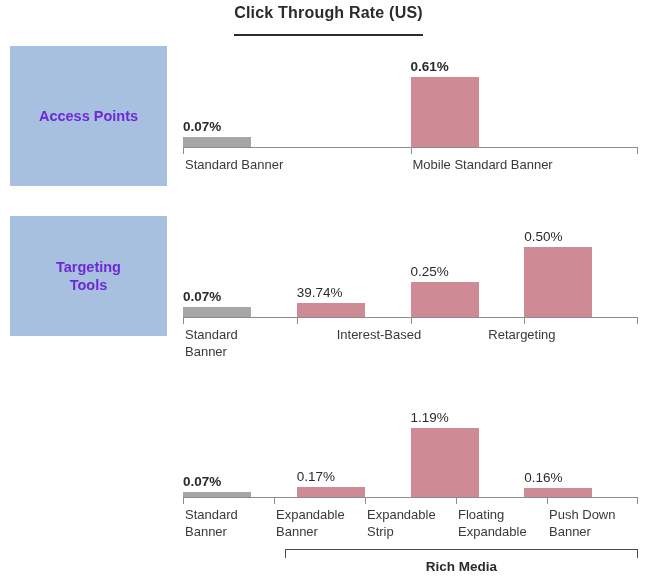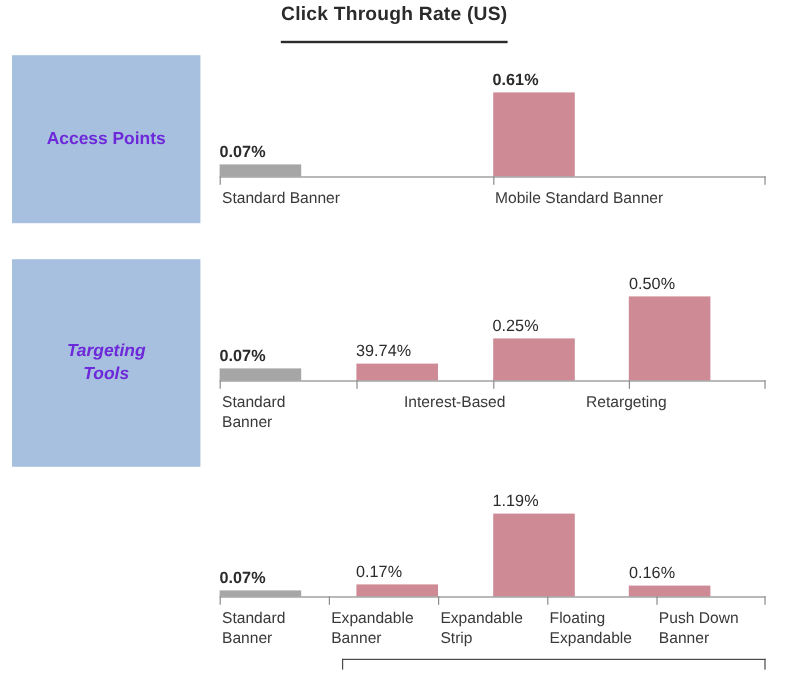--- a/index.html
+++ b/index.html
@@ -40,21 +40,21 @@
     font-weight:bold;
     font-size:14.5px;
     display:flex;
     align-items:center;
     justify-content:center;
     text-align:center;
     line-height:1.25;
     box-sizing:border-box;
   }
   #section-0 .section-label{ top:0;  height:140px; }
-  #section-1 .section-label{ top:0;  height:173px;font-style:italic; }
+  #section-1 .section-label{ top:0;  height:120px; }
   #section-2 .section-label{ top:0;  height:155px; }
 
   
   .plot{
     position:absolute;
     left:183px;
     width:455px;
   }
   #section-0 .plot{ top:0;  height:150px; }
   #section-1 .plot{ top:0;  height:170px; }
@@ -267,14 +267,15 @@
         <div class="tick-end"></div>
       </div>
       <div class="cats">
         <div class="cat">Standard<br>Banner</div>
         <div class="cat">Expandable<br>Banner</div>
         <div class="cat">Expandable<br>Strip</div>
         <div class="cat">Floating<br>Expandable</div>
         <div class="cat">Push Down<br>Banner</div>
       </div>
       <div class="group-bracket"></div>
+      <div class="group-label">Rich Media</div>
     </div>
   </div>
 
 </body></html>

